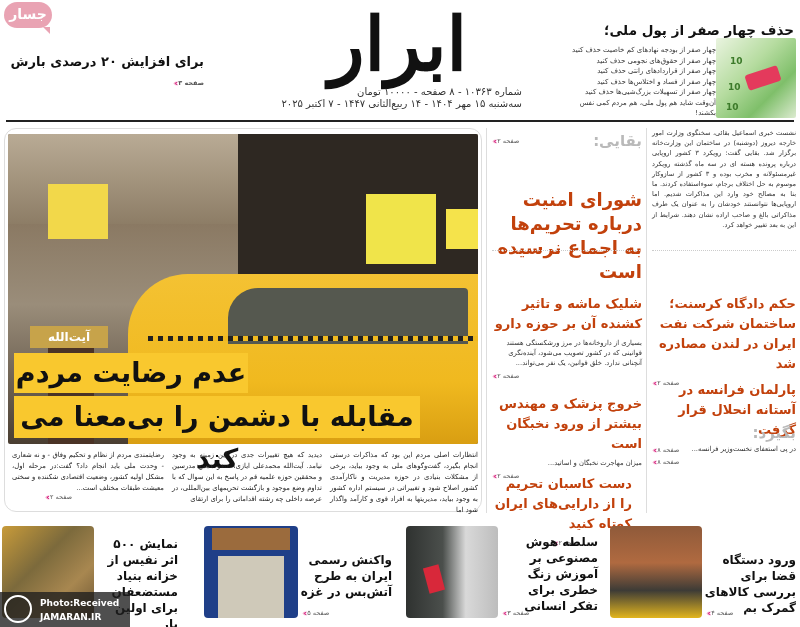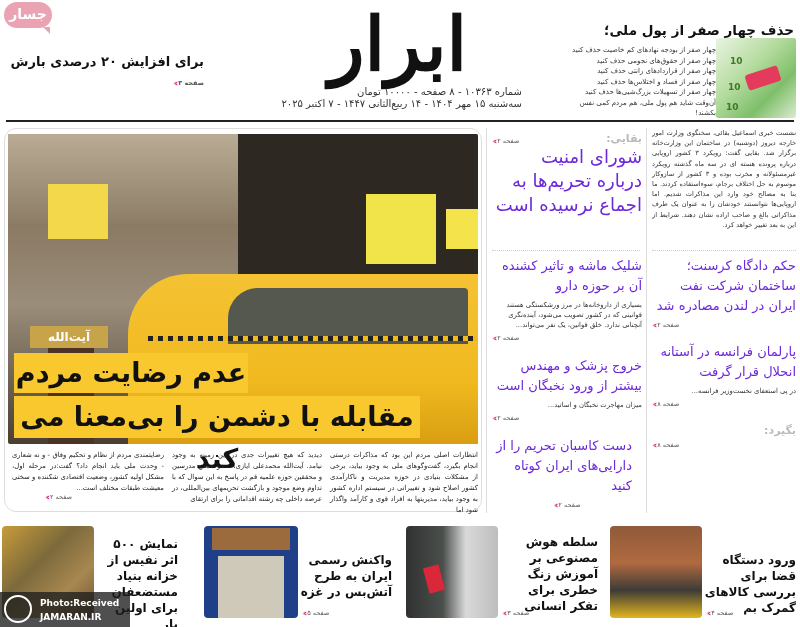--- a/index.html
+++ b/index.html
@@ -38,22 +38,22 @@
   .main-photo .person { position: absolute; bottom: 0; background: #3a342e; border-radius: 10px 10px 0 0; }
   .main-photo .taxi { position: absolute; left: 120px; top: 140px; width: 360px; height: 180px; background: linear-gradient(180deg, #f4c233 0%, #f0b91f 60%, #d59a10 100%); border-radius: 60px 10px 0 0; }
   .main-photo .taxi .win { position: absolute; left: 100px; top: 14px; width: 240px; height: 56px; background: #55584f; border-radius: 30px 4px 0 0; }
   .main-photo .taxi .check { position: absolute; left: 20px; top: 62px; right: 0; height: 5px; background: repeating-linear-gradient(90deg,#222 0 5px,#f0b91f 5px 10px); }
 
   .kicker-bar { left: 30px; top: 326px; width: 78px; height: 22px; background: #c7a34a; color: #fff; font-weight: bold; font-size: 12px; line-height: 22px; text-align: center; }
   .main-hl-1 { left: 14px; top: 353px; width: 234px; height: 40px; background: #f9c82e; color: #111; font-weight: bold; font-size: 27px; line-height: 40px; text-align: center; }
   .main-hl-2 { left: 14px; top: 396px; width: 406px; height: 42px; background: #f9c82e; color: #111; font-weight: bold; font-size: 27px; line-height: 42px; text-align: center; }
 
   .main-body { top: 450px; font-size: 6.8px; line-height: 11px; text-align: justify; color: #222; }
-  .hl { font-weight: normal; text-align: right; line-height: 1.3; color: #6d28d9; }
-  .kicker { font-size: 11px; color: #b9b9b9; font-weight: bold; text-align: right; }
+  .hl { font-weight: bold; text-align: right; line-height: 1.3; color: #c2410c; margin-top: 38px; }
+  .kicker { font-size: 15px; color: #b9b9b9; font-weight: bold; text-align: right; }
   .sub { font-size: 6.8px; line-height: 10px; text-align: right; color: #333; }
   .sep { border-top: 1px dotted #ccc; }
   .vline { width: 1px; background: #ddd; }
 
   .ref-row { display: flex; justify-content: flex-end; direction: ltr; align-items: center; gap: 3px; font-size: 6.5px; color: #555; }
 
   
   .bottom-card-img { border-radius: 4px; overflow: hidden; }
   .bottom-hl { font-weight: bold; font-size: 12px; line-height: 16px; text-align: right; }
   .watermark { left: 0; top: 592px; width: 130px; height: 35px; background: rgba(30,30,30,0.78); color: #fff; font-size: 9px; line-height: 14px; padding: 3px 4px 0 0; direction: ltr; }

